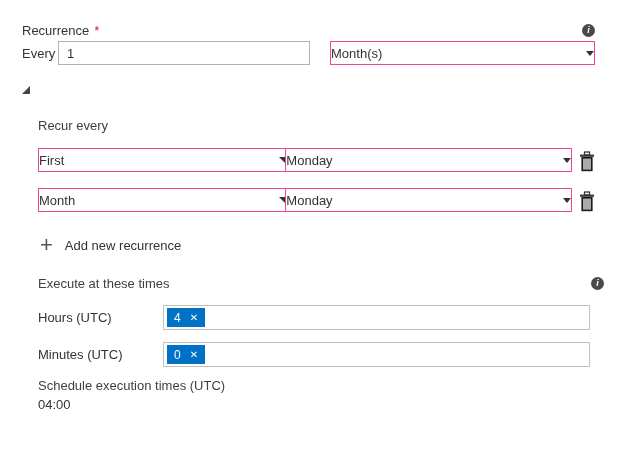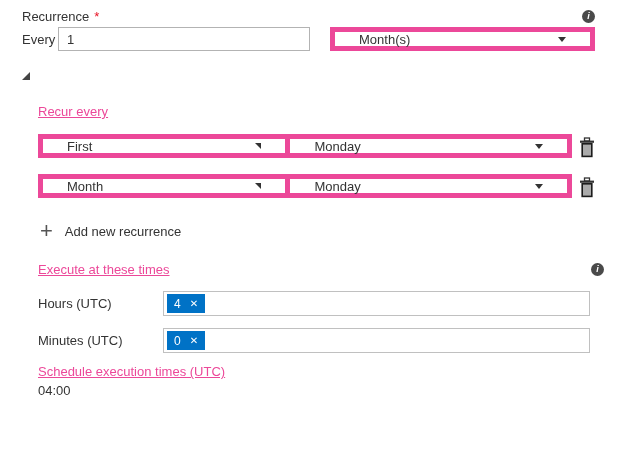--- a/index.html
+++ b/index.html
@@ -10,44 +10,44 @@
     padding:8px 25px 0 22px;
     font-family:"Liberation Sans","DejaVu Sans",sans-serif;
     font-size:13px;color:#333;
     overflow:hidden;
   }
   .row{display:flex;align-items:center;}
   .between{justify-content:space-between;}
   .indent{margin-left:16px;}
 
   
-  .hdr-row{margin-top:0;height:17px;gap:44px;}
+  .hdr-row{margin-top:14px;height:17px;gap:44px;}
   .req{color:#e81123;margin-left:5px;}
   .info-icon{
     width:13px;height:13px;border-radius:50%;
     background:#4a4a4a;color:#fff;
     font-size:9px;font-weight:bold;font-style:italic;
     display:inline-flex;align-items:center;justify-content:center;
     line-height:1;flex:0 0 auto;
   }
 
   
   .every-row{margin-top:2px;}
   .every-row label{width:36px;flex:0 0 auto;}
   .txt-input{
     box-sizing:border-box;height:24px;width:252px;
     border:1px solid #b3b3b3;background:#fff;
     font-family:inherit;font-size:13px;color:#333;
     padding:0 8px;outline:none;
   }
   .select{
     box-sizing:border-box;height:24px;
-    border:5px solid #ec4899;background:#fff;
+    border:1px solid #ec4899;background:#fff;
     display:flex;align-items:center;justify-content:space-between;
-    padding:0 24px;cursor:pointer;color:#333;
+    padding:0 0;cursor:pointer;color:#333;
   }
   .freq-select{width:265px;margin-left:20px;}
   .caret-down{
     width:0;height:0;flex:0 0 auto;
     border-left:4.5px solid transparent;
     border-right:4.5px solid transparent;
     border-top:5.5px solid #333;
   }
   .caret-native{
     width:0;height:0;flex:0 0 auto;
@@ -70,21 +70,21 @@
     box-sizing:border-box;width:16px;height:16px;border-radius:50%;
     border:1px solid #c8c8c8;background:#fff;margin-right:7px;flex:0 0 auto;
     display:flex;align-items:center;justify-content:center;
   }
   .radio.selected{border:1px solid #0072c6;}
   .radio.selected::after{
     content:"";width:8px;height:8px;border-radius:50%;background:#111;
   }
 
   
-  .ulabel{text-decoration:underline;color:#ec4899;}
+  .ulabel{color:#404040;}
   .recur-label{margin-top:20px;height:17px;display:block;}
 
   
   .recur-row{margin-top:13px;}
   .recur-row + .recur-row{margin-top:16px;}
   .ordinal-select{width:252px;border-right:none;}
   .day-select{width:292px;}
   .trash-btn{
     margin-left:7px;display:inline-flex;align-items:flex-end;
     background:none;border:none;padding:0;cursor:pointer;height:24px;

